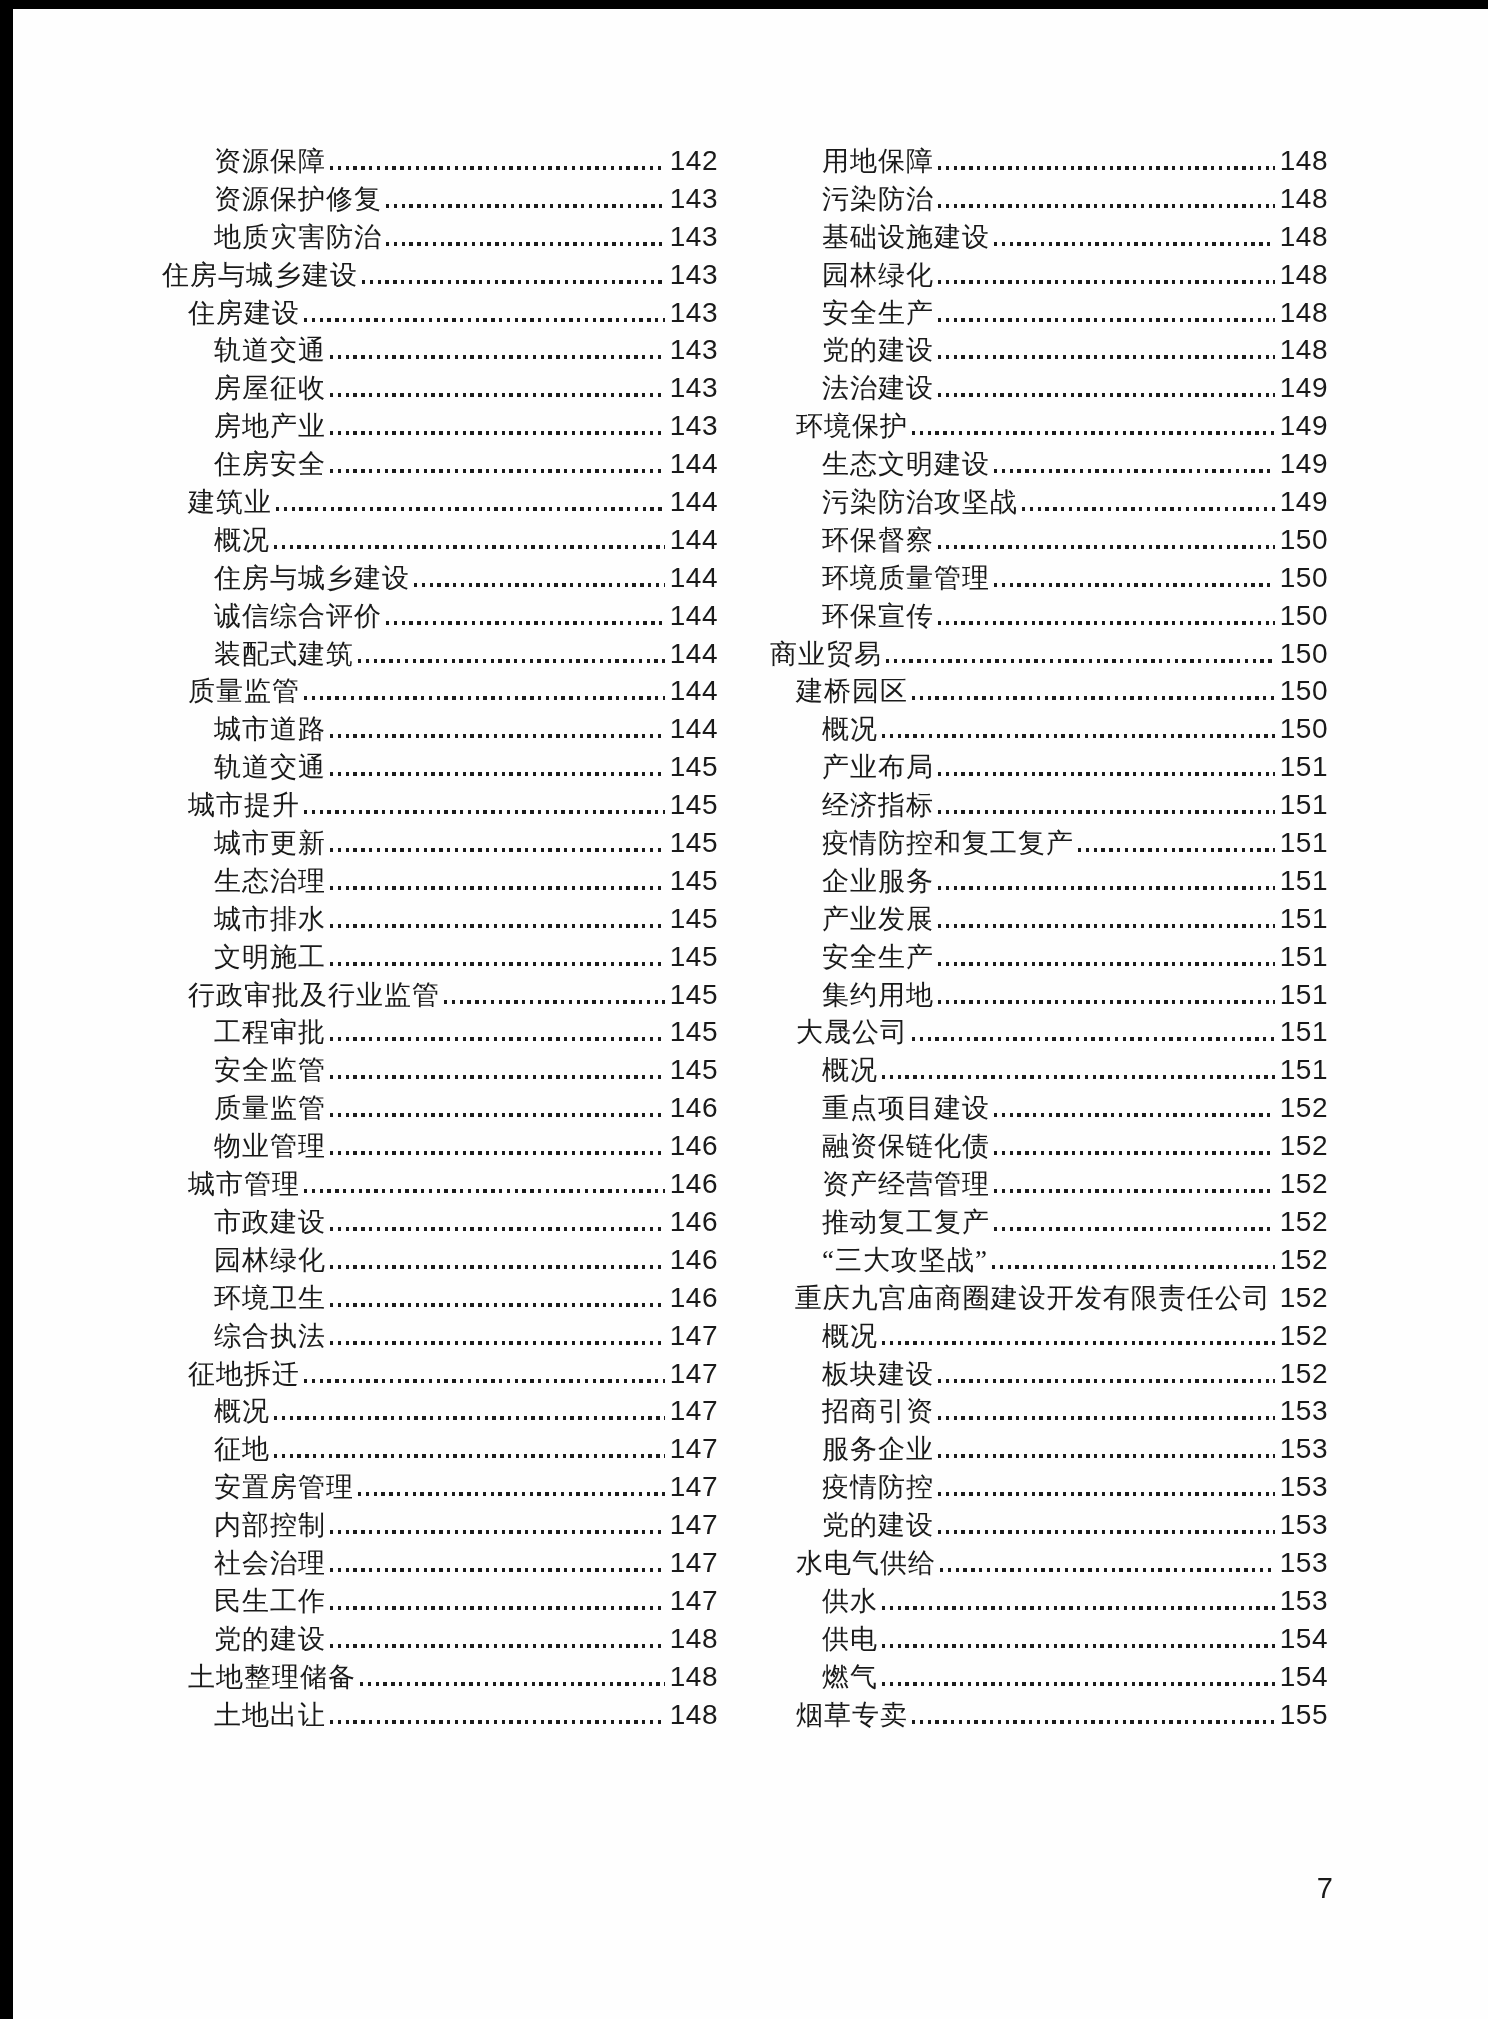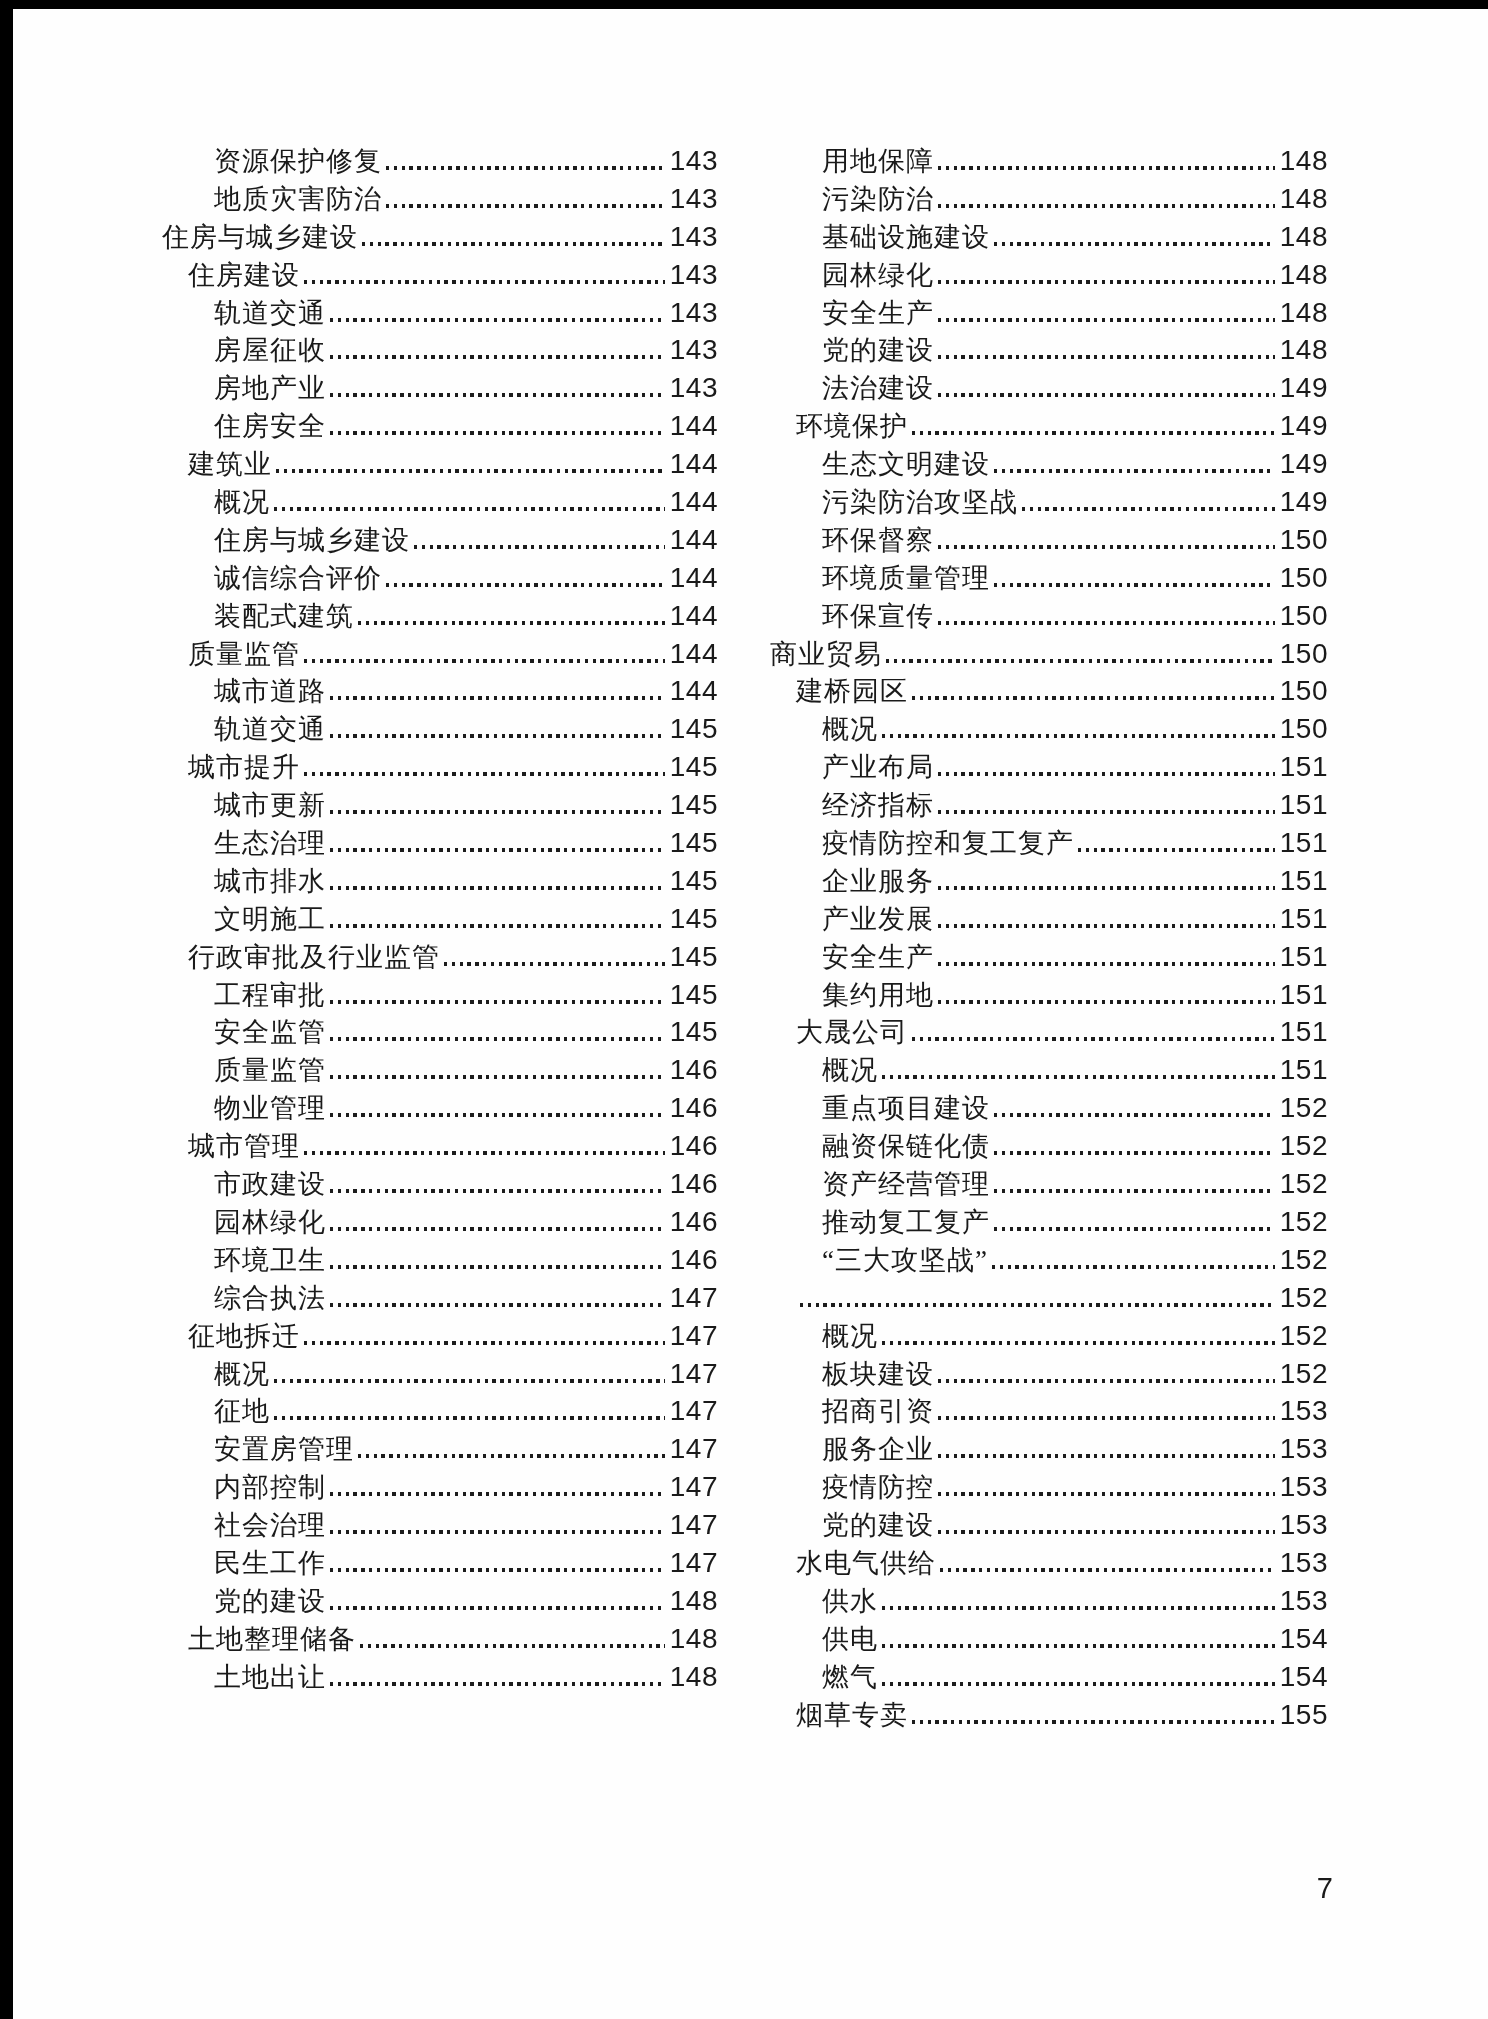--- a/index.html
+++ b/index.html
@@ -71,20 +71,25 @@
 </style>
 </head>
 <body>
 
 <div>
   <div class="edge-top"></div>
   <div class="edge-left"></div>
 
   <div class="col col-left">
       <div class="row lvl2">
+        <span class="title">资源保障</span>
+        <span class="leader"></span>
+        <span class="pg">142</span>
+      </div>
+      <div class="row lvl2">
         <span class="title">资源保护修复</span>
         <span class="leader"></span>
         <span class="pg">143</span>
       </div>
       <div class="row lvl2">
         <span class="title">地质灾害防治</span>
         <span class="leader"></span>
         <span class="pg">143</span>
       </div>
       <div class="row lvl0">
@@ -428,20 +433,21 @@
         <span class="title">推动复工复产</span>
         <span class="leader"></span>
         <span class="pg">152</span>
       </div>
       <div class="row lvl2">
         <span class="title">“三大攻坚战”</span>
         <span class="leader"></span>
         <span class="pg">152</span>
       </div>
       <div class="row lvl1">
+        <span class="title">重庆九宫庙商圈建设开发有限责任公司</span>
         <span class="leader"></span>
         <span class="pg">152</span>
       </div>
       <div class="row lvl2">
         <span class="title">概况</span>
         <span class="leader"></span>
         <span class="pg">152</span>
       </div>
       <div class="row lvl2">
         <span class="title">板块建设</span>

